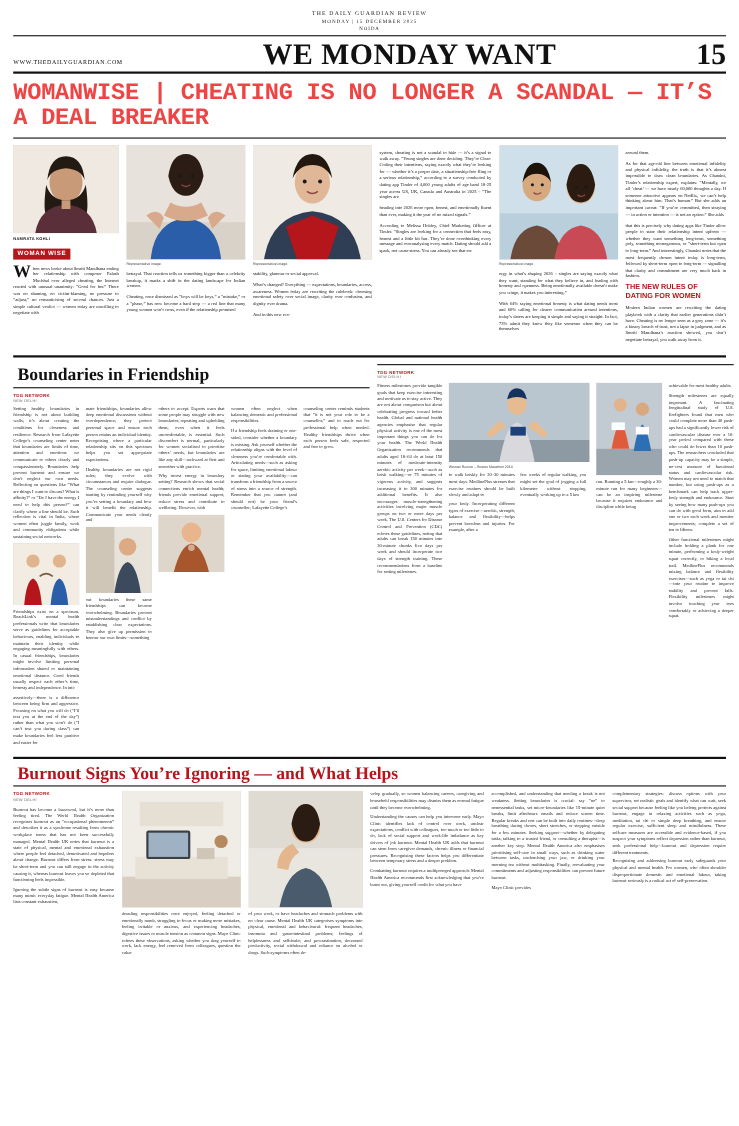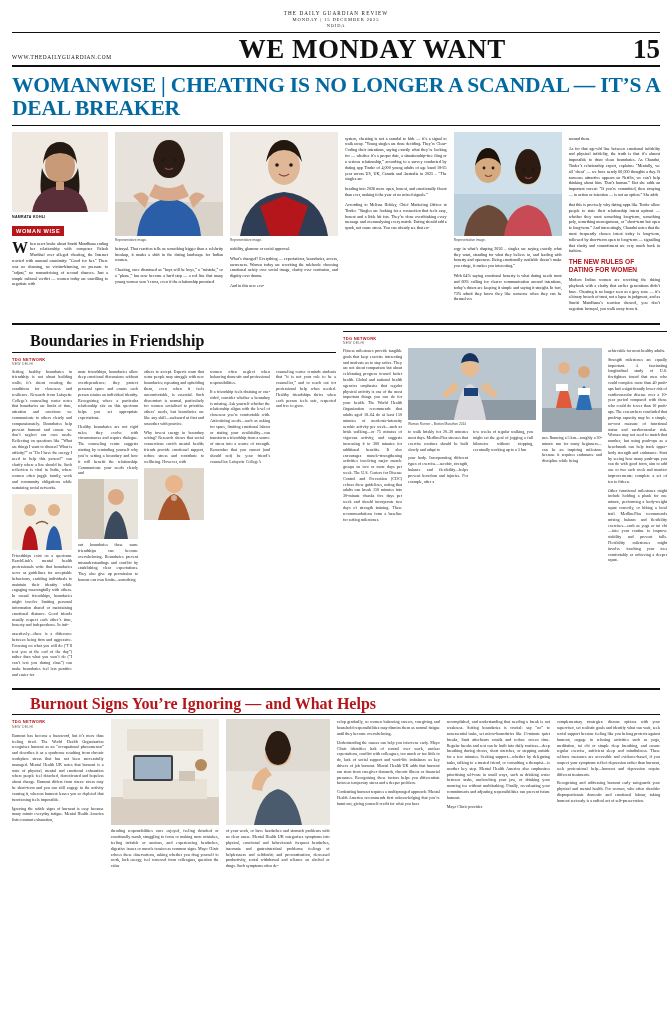--- a/index.html
+++ b/index.html
@@ -20,21 +20,21 @@
   .mast-sub2 { font-size:4.4px; letter-spacing:0.9px; text-transform:uppercase; color:#222; margin-top:1px;}
   .mast-rule { border-top:1px solid #111; margin-top:4px; }
   .mast-row { display:flex; align-items:flex-end; justify-content:space-between; padding:3px 0 2px 0; border-bottom:2px solid #111; }
   .mast-left { font-size:5.4px; letter-spacing:0.6px; text-transform:uppercase; padding-bottom:3px; }
   .mast-title { font-family:"Liberation Serif",serif; font-weight:bold; font-size:27px; letter-spacing:0.5px; line-height:1; }
   .mast-page { font-family:"Liberation Serif",serif; font-weight:bold; font-size:27px; line-height:1; }
 
   
   .lead { margin-top:7px; }
   .lead h1 {
-    margin:0; color:#0369a1; font-family:Liberation Serif, serif;
+    margin:0; color:#ef4444; font-family:Liberation Mono, monospace;
     font-weight:bold; font-size:21.5px; line-height:1.06; letter-spacing:-0.2px;
   }
   .lead .deck { margin-top:5px; font-size:7.2px; color:#222; font-style:italic; }
   .lead-rule { border-bottom:1px solid #111; margin-top:5px; }
   .byline-tag { font-family:"Liberation Sans",sans-serif; font-size:4px; font-weight:bold; color:#b4161b; letter-spacing:0.3px; }
   .byline-city { font-family:"Liberation Sans",sans-serif; font-size:3.4px; color:#666; letter-spacing:0.3px; margin-bottom:3px;}
 
   
   .top-story { display:flex; gap:7px; margin-top:6px; }
   .ts-col { }
@@ -50,21 +50,21 @@
   .namebar { background:#b4161b; color:#fff; font-family:"Liberation Sans",sans-serif; font-weight:bold;
              font-size:5.6px; letter-spacing:0.6px; padding:2px 4px; display:inline-block; margin-top:3px;}
   .author-name { font-family:"Liberation Sans",sans-serif; font-weight:bold; font-size:3.6px; letter-spacing:0.3px; margin-top:3px;}
   .dropcap::first-letter { float:left; font-size:16px; line-height:13px; padding-right:2px; font-weight:bold; }
 
   .subhead { font-family:"Liberation Sans",sans-serif; font-weight:bold; color:#b4161b; font-size:6.6px;
              line-height:1.1; margin:4px 0 3px 0; text-transform:uppercase; }
 
   
   .sec-rule { border-top:2px solid #111; margin-top:7px; }
-  .sec-head { font-family:"Liberation Serif",serif; font-weight:bold; color:#b4161b; font-size:16px; line-height:1.1; margin:3px 0 2px 18px;}
+  .sec-head { font-family:"Liberation Serif",serif; font-weight:bold; color:#b4161b; font-size:16px; line-height:1.1; margin:3px 0 2px 4px;}
   .sec-head.black { color:#111; }
   .thin-rule { border-top:1px solid #111; margin:2px 0 4px 0; }
 
   
   .mid { display:flex; gap:7px; margin-top:4px; }
   .mid-left { width:324px; }
   .mid-right { width:324px; }
 
   .m-cols { display:flex; gap:6px; }
   .m-col { font-size:4.1px; line-height:1.42; text-align:justify; color:#222; }

